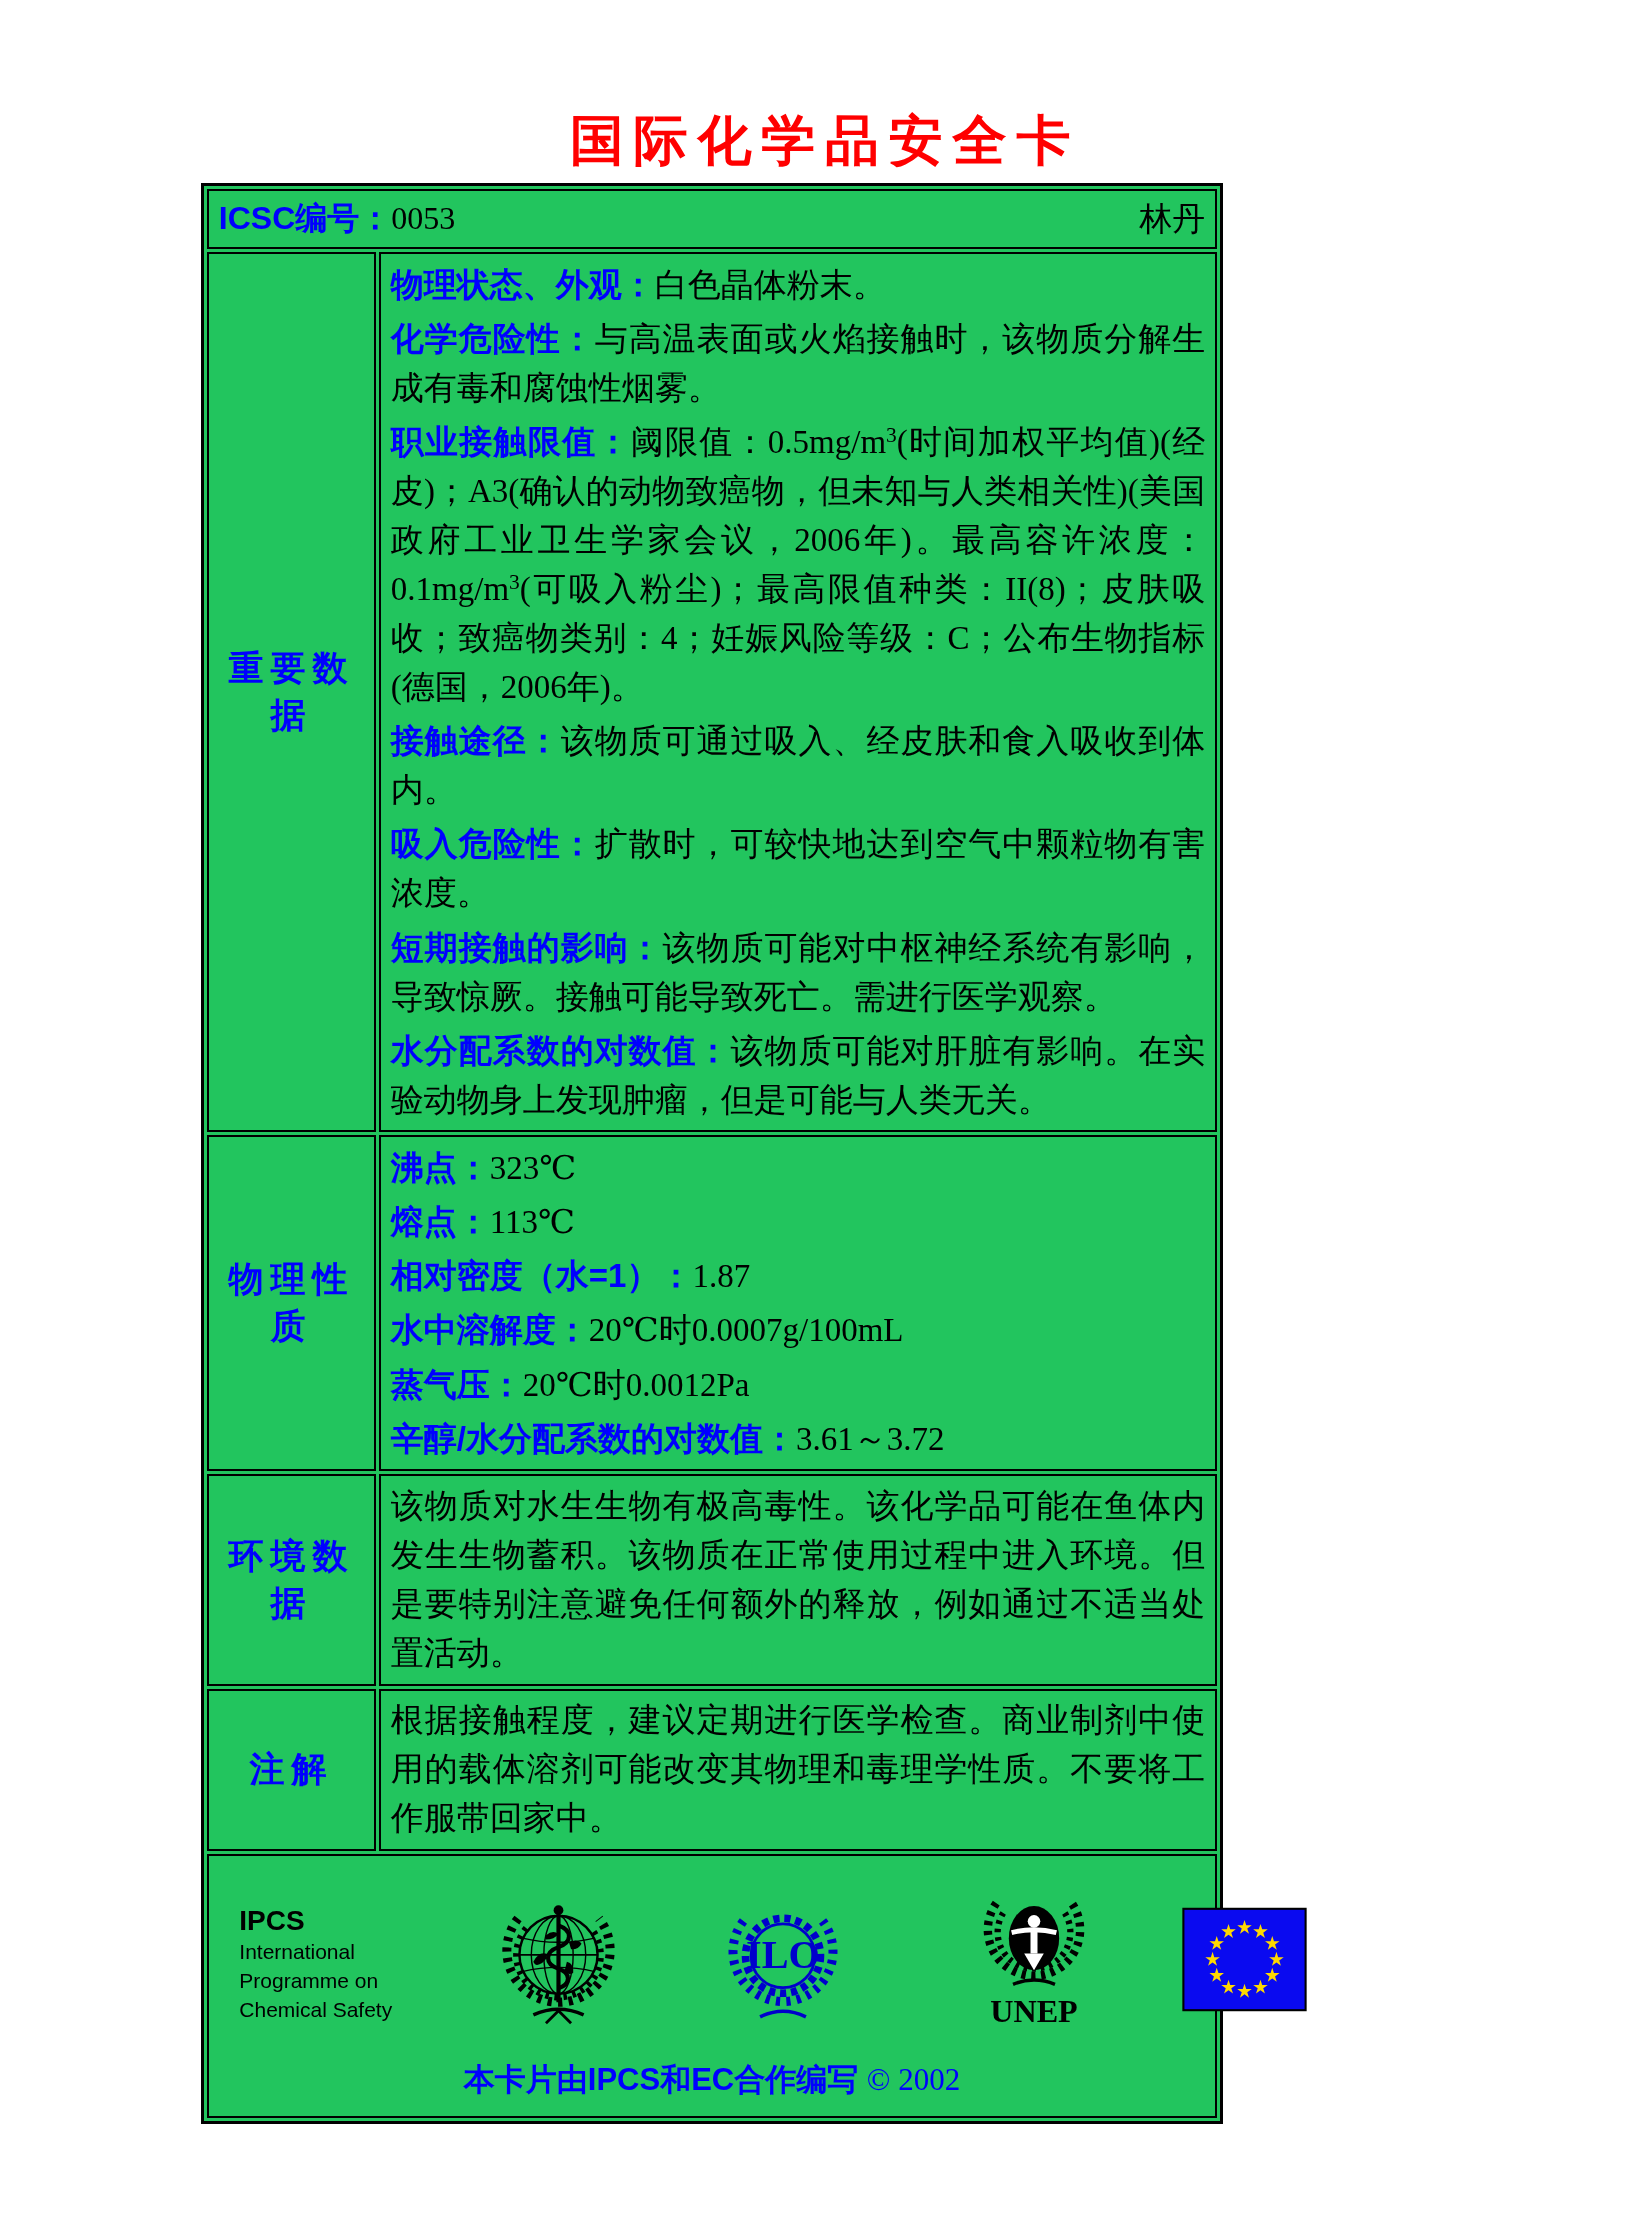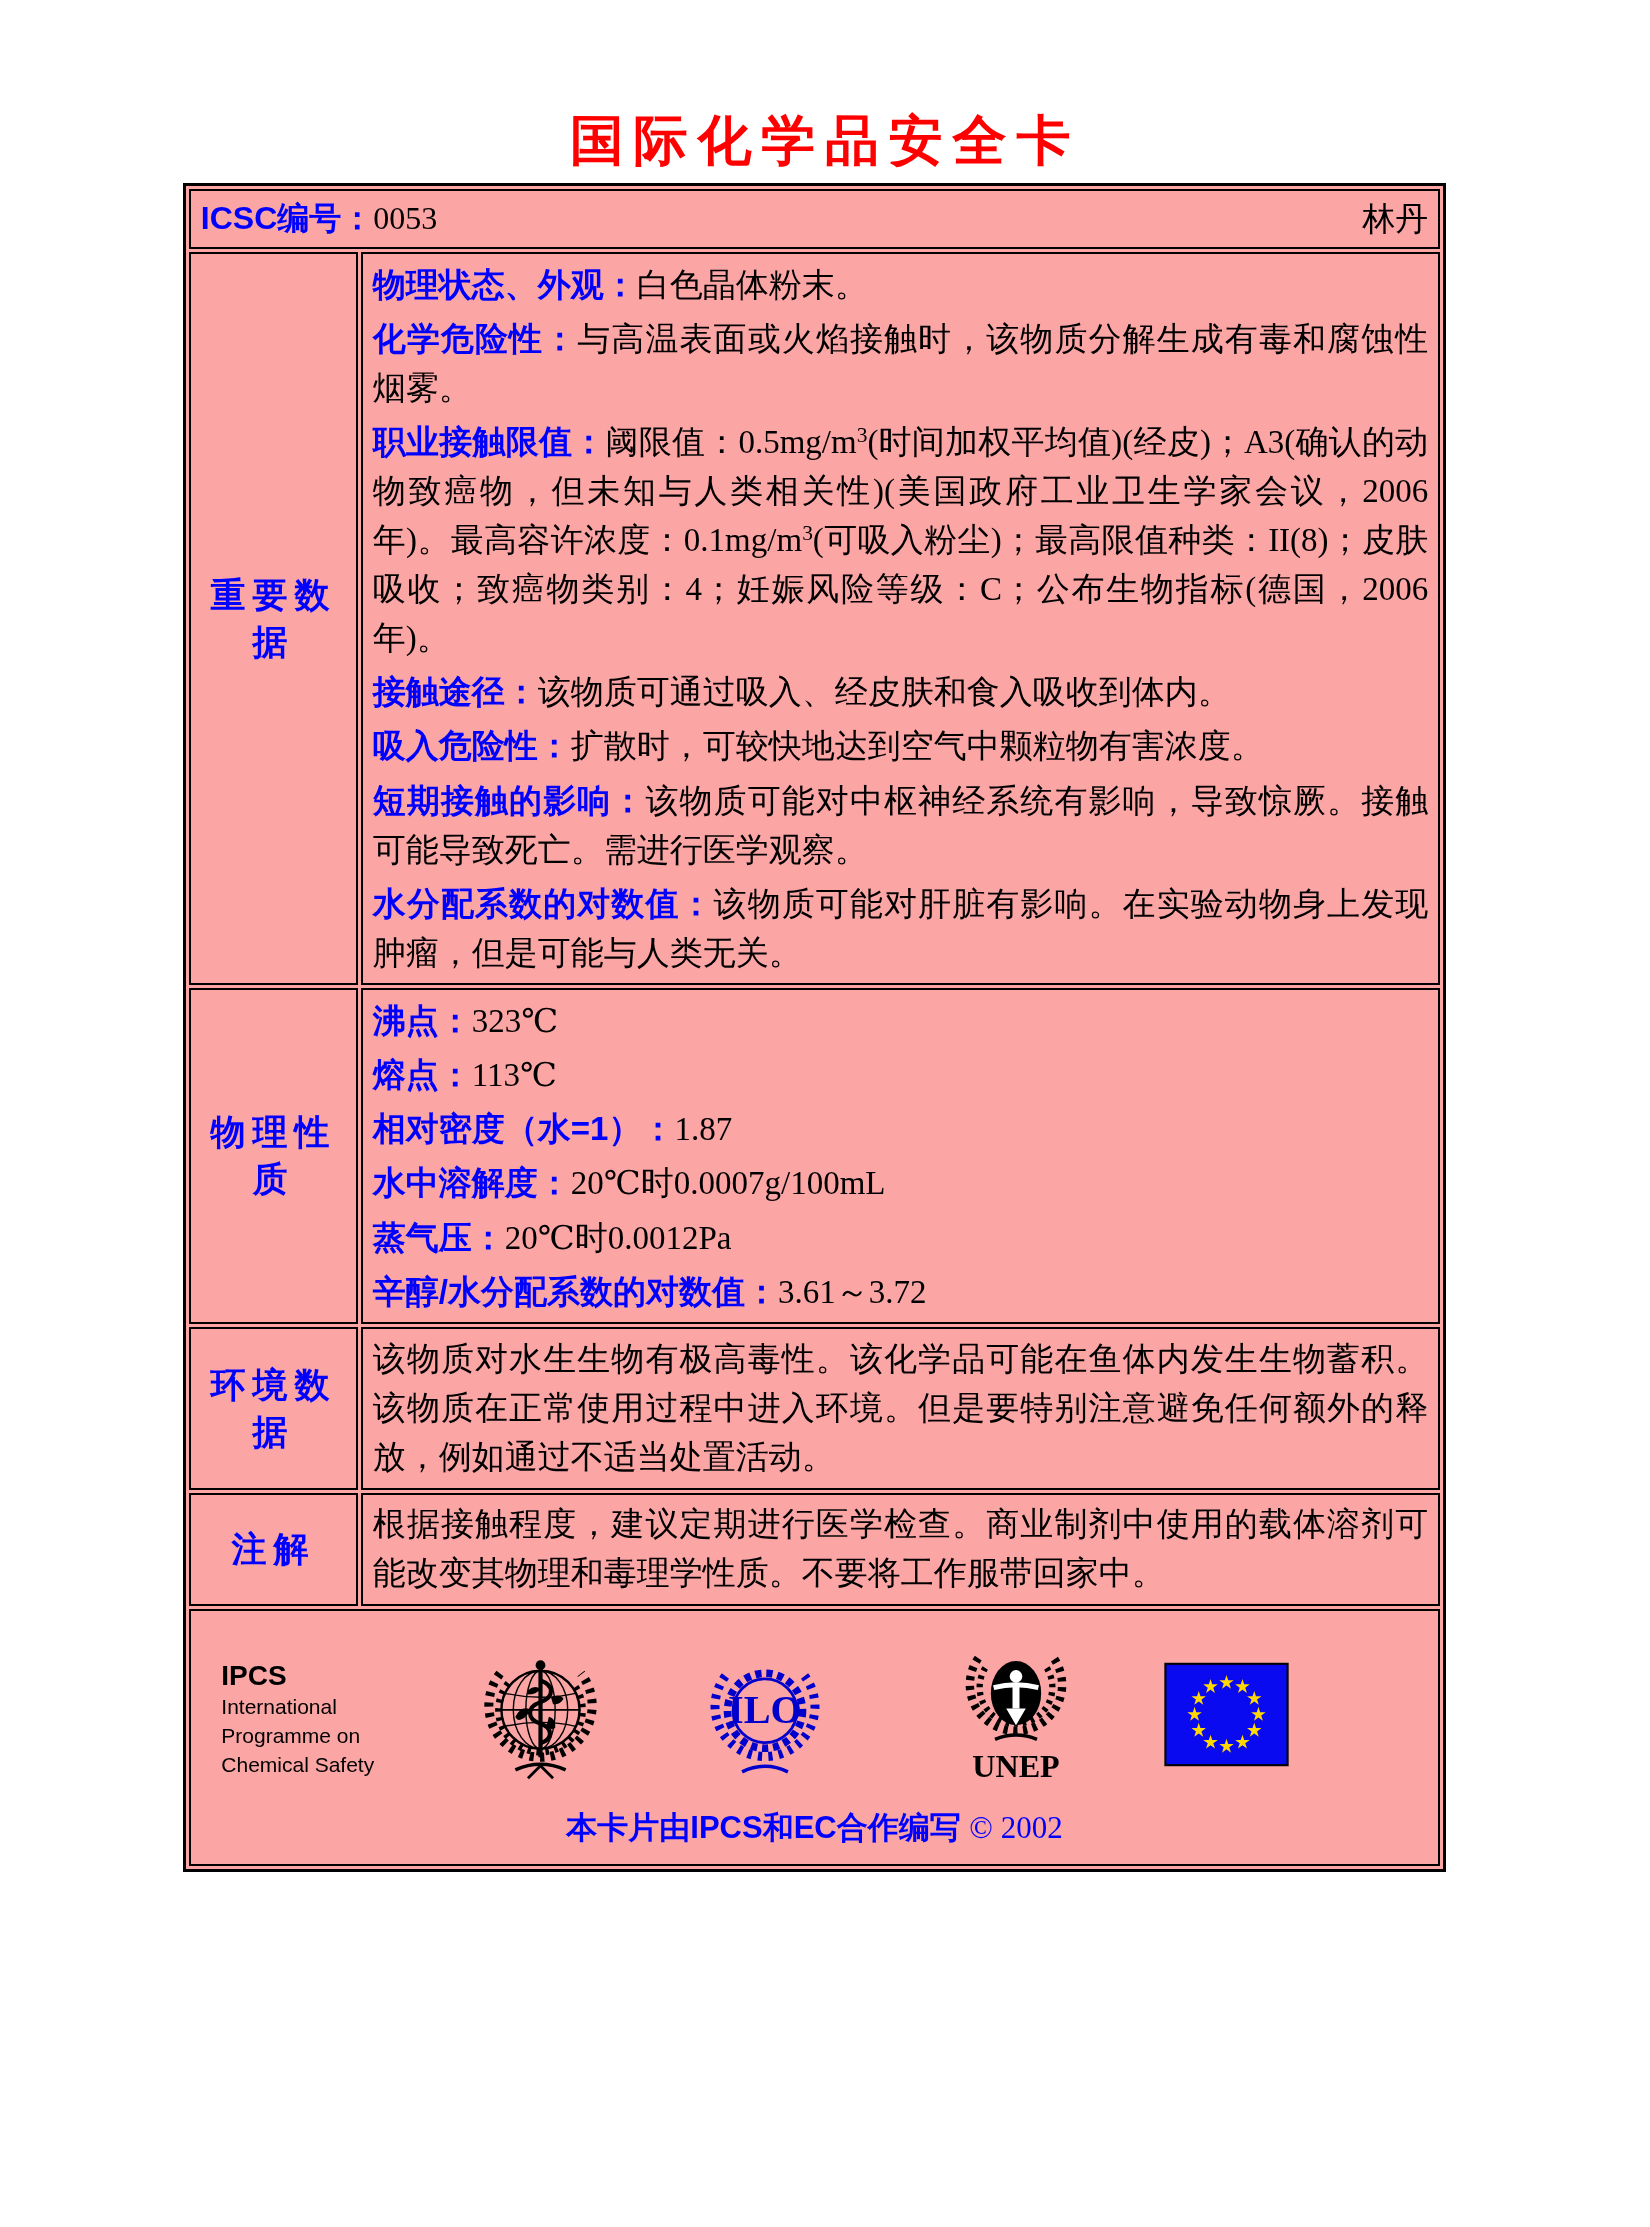--- a/index.html
+++ b/index.html
@@ -18,24 +18,24 @@
     color:var(--ink);
   }
   .page-title{
     position:absolute;top:105px;left:0;width:100%;
     text-align:center;
     font-family:"Liberation Serif","DejaVu Serif",serif;
     font-weight:bold;font-size:54px;letter-spacing:9.8px;
     color:var(--title-red);
   }
   table.card{
-    position:absolute;left:183px;top:183px;width:1263px;
+    position:absolute;left:201px;top:183px;width:1022px;
     border:3.5px solid var(--ink);
     border-collapse:separate;border-spacing:3.5px;
-    table-layout:fixed;background:#fca5a5;
+    table-layout:fixed;background:#22c55e;
   }
   td{border:2.1px solid var(--ink);vertical-align:middle;}
   td.label-cell{
     text-align:center;
     font-family:"Liberation Sans","DejaVu Sans",sans-serif;
     font-weight:bold;font-size:35px;letter-spacing:7px;
     color:var(--label-blue);
   }
   td.content-cell{
     padding:5.6px 9.8px;
@@ -76,21 +76,21 @@
     font-family:"Liberation Sans","DejaVu Sans",sans-serif;color:var(--ink);
   }
   .ipcs-title{font-size:28px;font-weight:bold;line-height:33px;}
   .ipcs-line{font-size:21px;line-height:29px;}
   .logo{position:absolute;}
   .logo-who{left:273px;top:21px;}
   .logo-ilo{left:500px;top:26.5px;color:var(--ilo-blue);}
   .logo-unep{left:754px;top:14px;}
   .logo-eu{left:958px;top:36px;}
   .credit-line{
-    text-align:center;margin-top:14px;
+    text-align:center;margin-top:21px;
     font-size:31px;color:var(--label-blue);
     font-family:"Liberation Sans","DejaVu Sans",sans-serif;
   }
   .credit-main{font-weight:bold;}
   .credit-copy{font-weight:normal;font-family:"Liberation Serif","DejaVu Serif",serif;}
   .eu-rect{fill:var(--eu-blue);stroke:#000;stroke-width:3px;}
   .eu-star{fill:var(--star-yellow);}
 </style>
 </head>
 <body>

